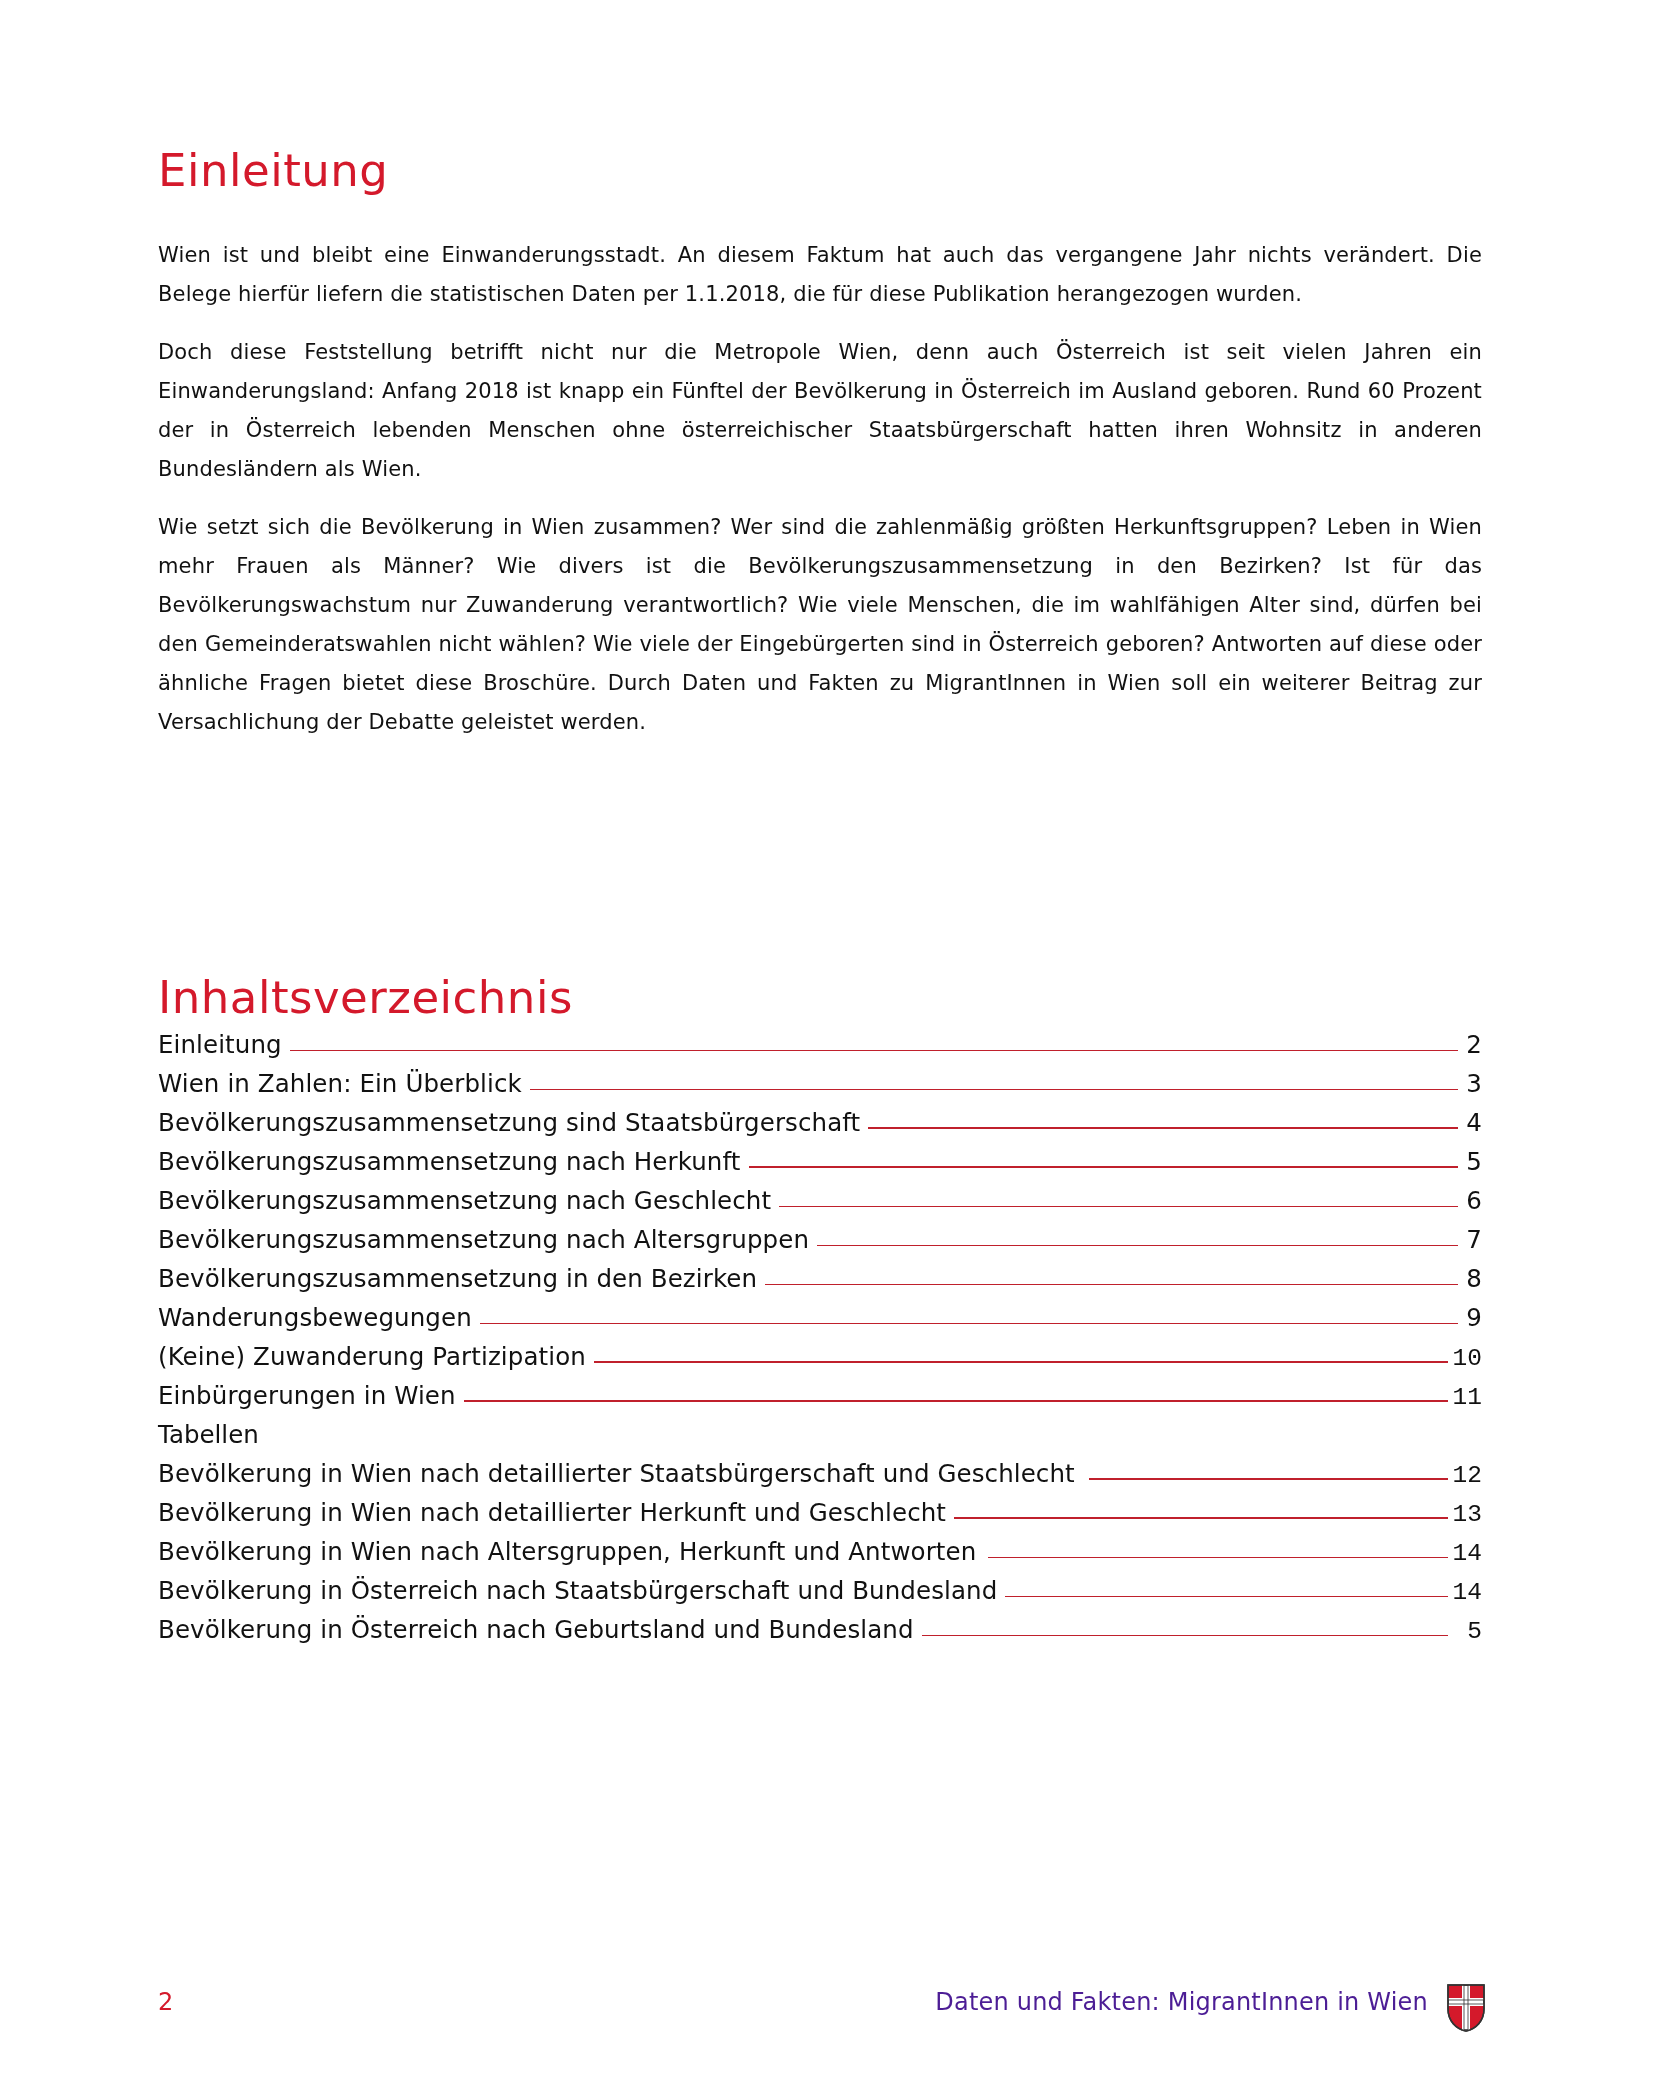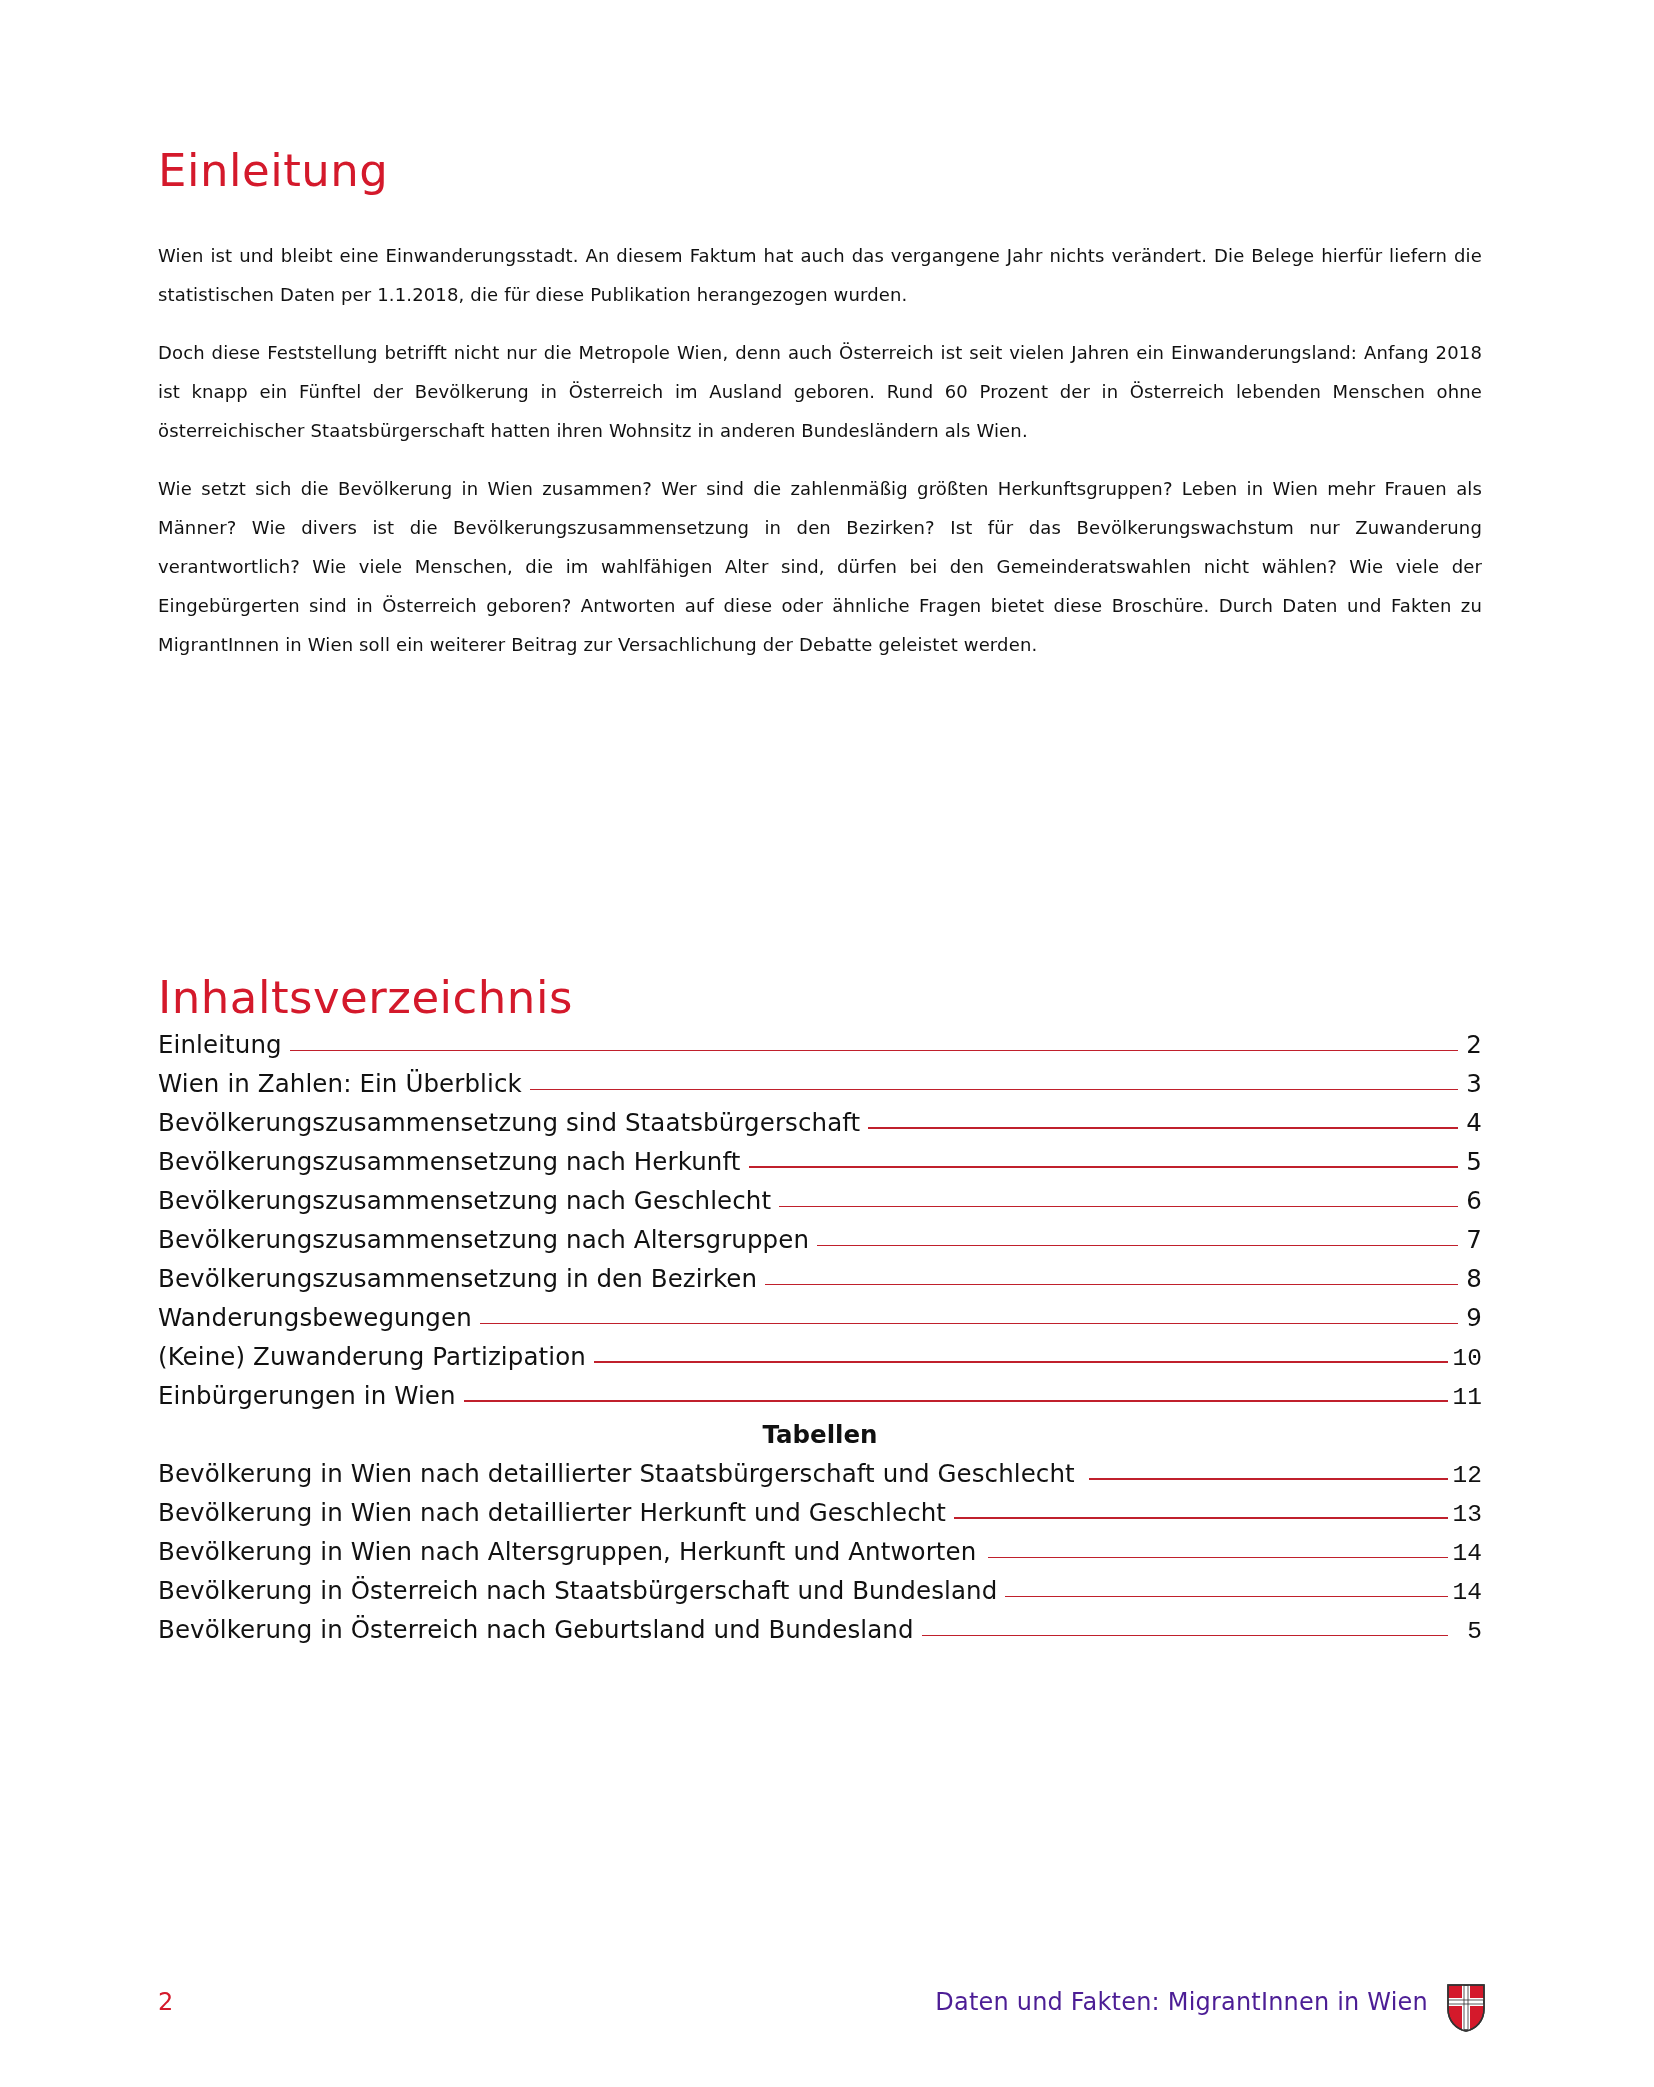--- a/index.html
+++ b/index.html
@@ -35,21 +35,21 @@
       top: 148px;
       left: 0;
     }
     .intro-body {
       position: absolute;
       top: 236px;
       left: 0;
       width: 1324px;
     }
     .para {
-      font-size: 18px;
+      font-size: 21px;
       line-height: 39px;
       text-align: justify;
       margin: 0 0 19px 0;
       letter-spacing: 0.15px;
       hyphens: manual;
     }
     #toc-heading {
       position: absolute;
       top: 975px;
       left: 0;
@@ -87,25 +87,24 @@
       flex: 0 0 auto;
       min-width: 22px;
       text-align: right;
       padding-left: 2px;
     }
     .toc-page.wide {
       min-width: 32px;
       font-family: Liberation Mono, monospace;
     }
     .toc-section {
-      font-weight: bold;
+      font-weight: normal;
       font-size: 24.5px;
       line-height: 39px;
       height: 39px;
-      text-align: center;
     }
     .footer-page-number {
       position: absolute;
       left: 158px;
       top: 1988px;
       color: #d4192b;
       font-size: 24px;
     }
     .footer-title {
       position: absolute;

